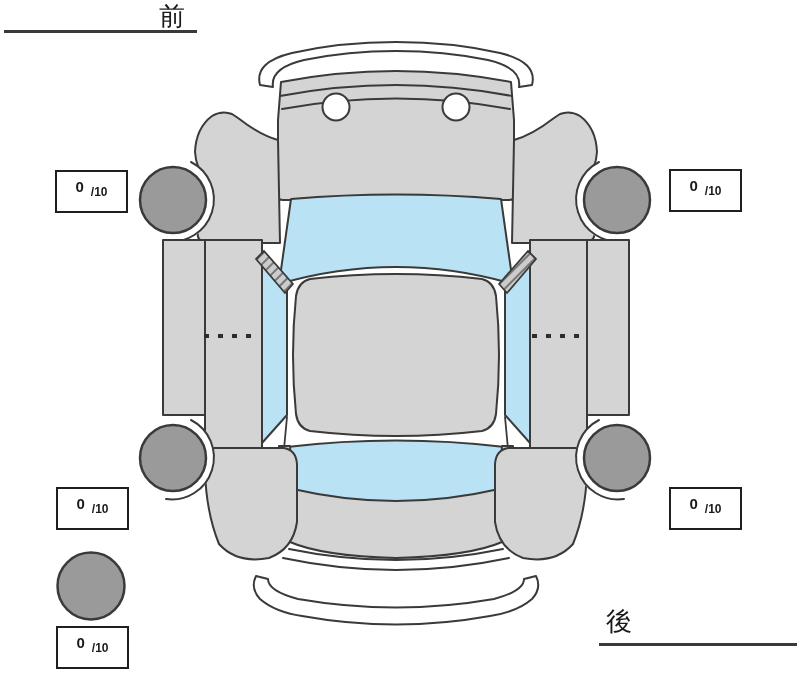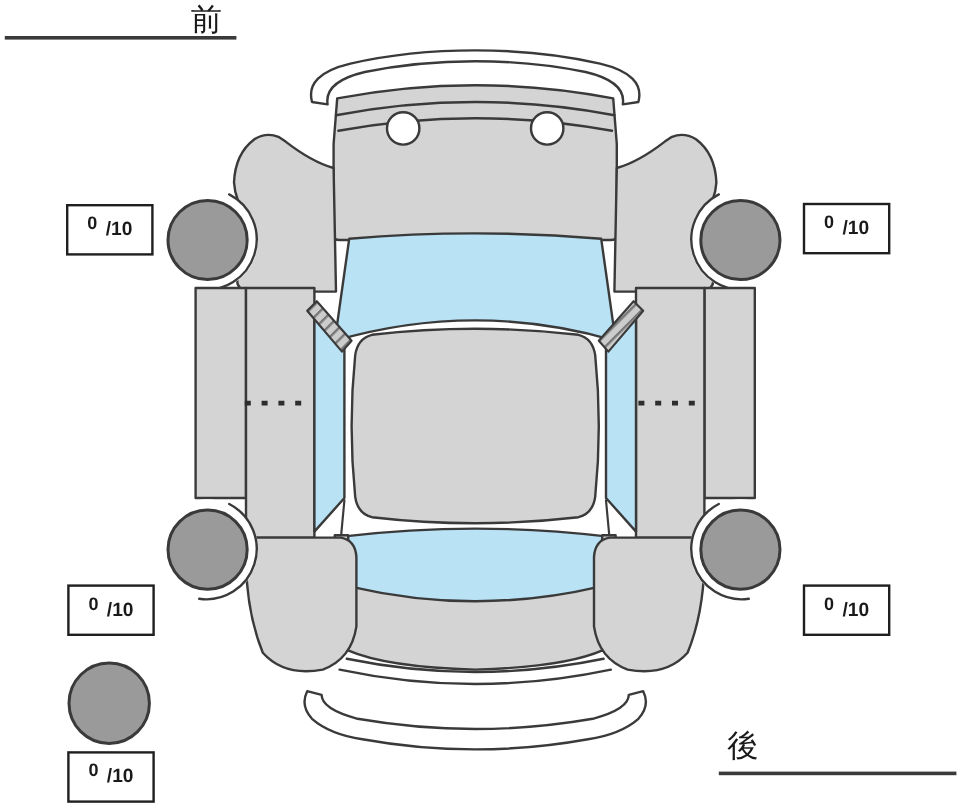--- a/index.html
+++ b/index.html
@@ -36,21 +36,21 @@
   }
   .orient-underline{position:absolute;height:3px;background:var(--c-outline);}
   
   .tread-box{
     position:absolute;width:73px;height:43px;box-sizing:border-box;
     border:2.5px solid #1f1f1f;background:var(--c-bumper);
     display:flex;align-items:center;justify-content:center;gap:7px;
     font-weight:bold;cursor:pointer;
   }
   .tread-box .num{font-size:15px;transform:translateY(-5px);}
-  .tread-box .den{font-size:16px;}
+  .tread-box .den{font-size:12px;}
 </style>
 </head>
 <body>
 
 <div class="stage">
 
   <svg class="diagram-svg" width="800" height="675" viewBox="0 0 800 675">
     <defs>
       <pattern id="hatch" width="7" height="7" patternUnits="userSpaceOnUse" patternTransform="rotate(45)">
         <rect width="7" height="7" fill="#cccccc"></rect>

